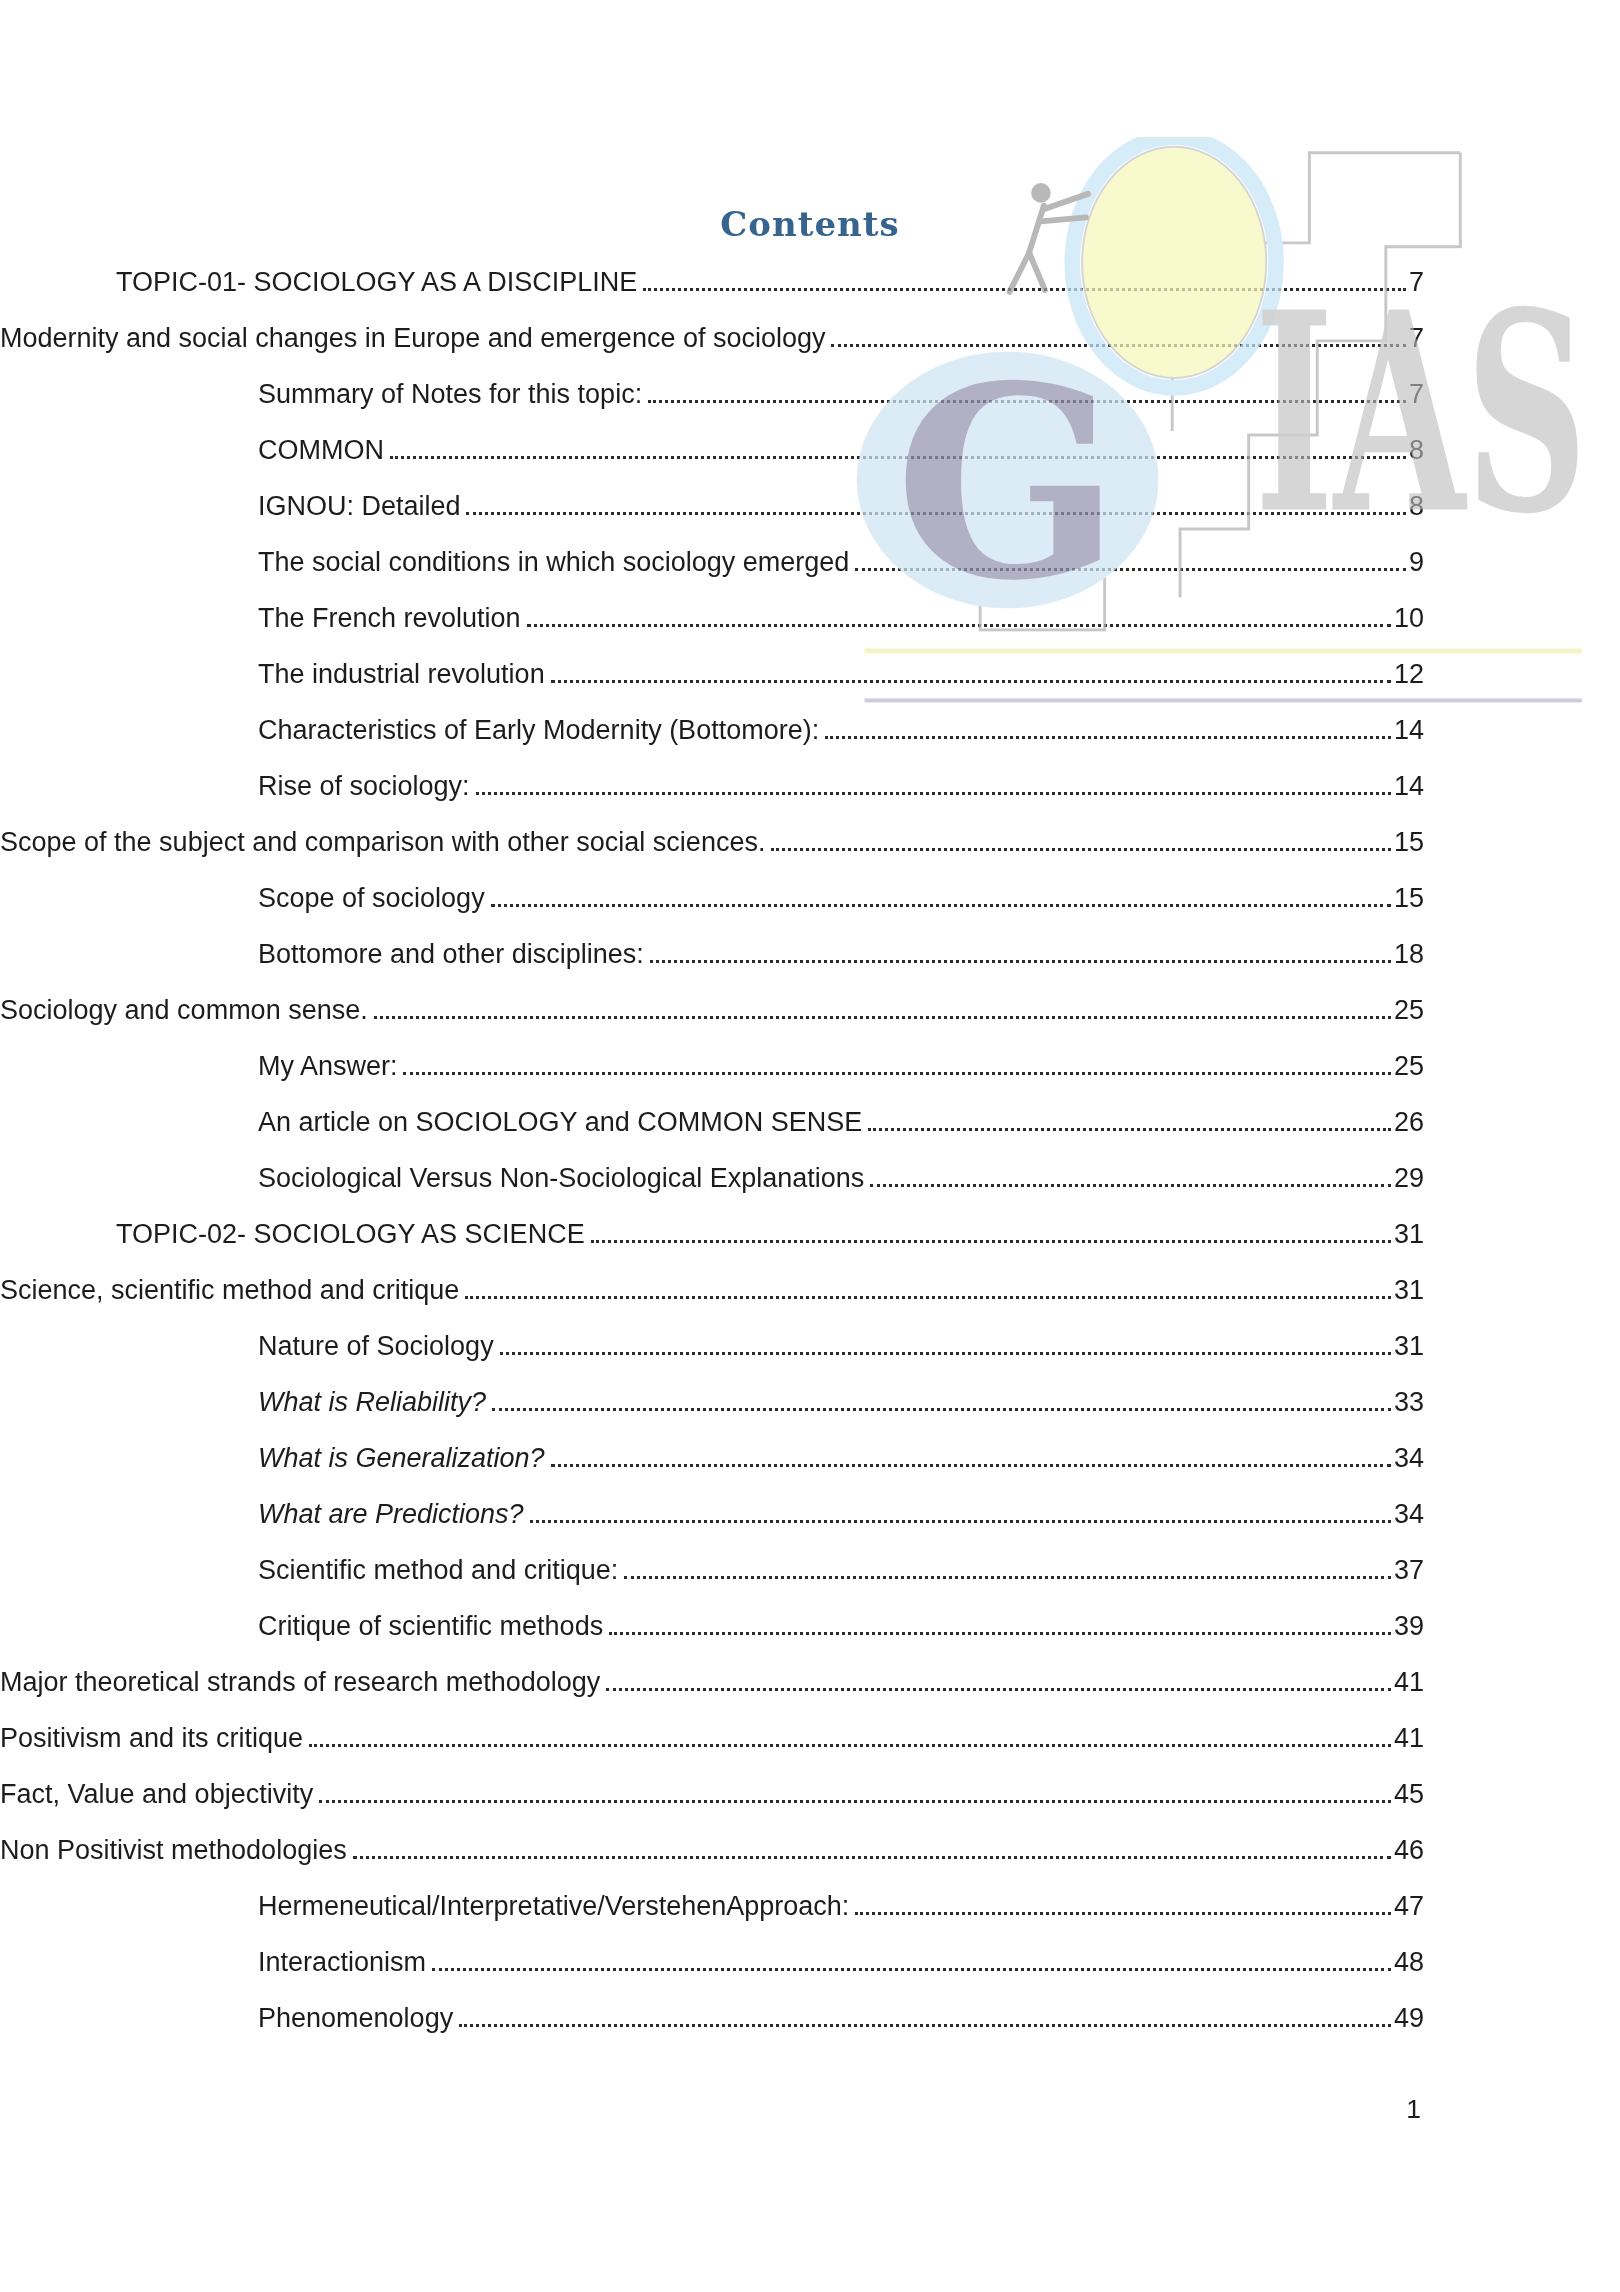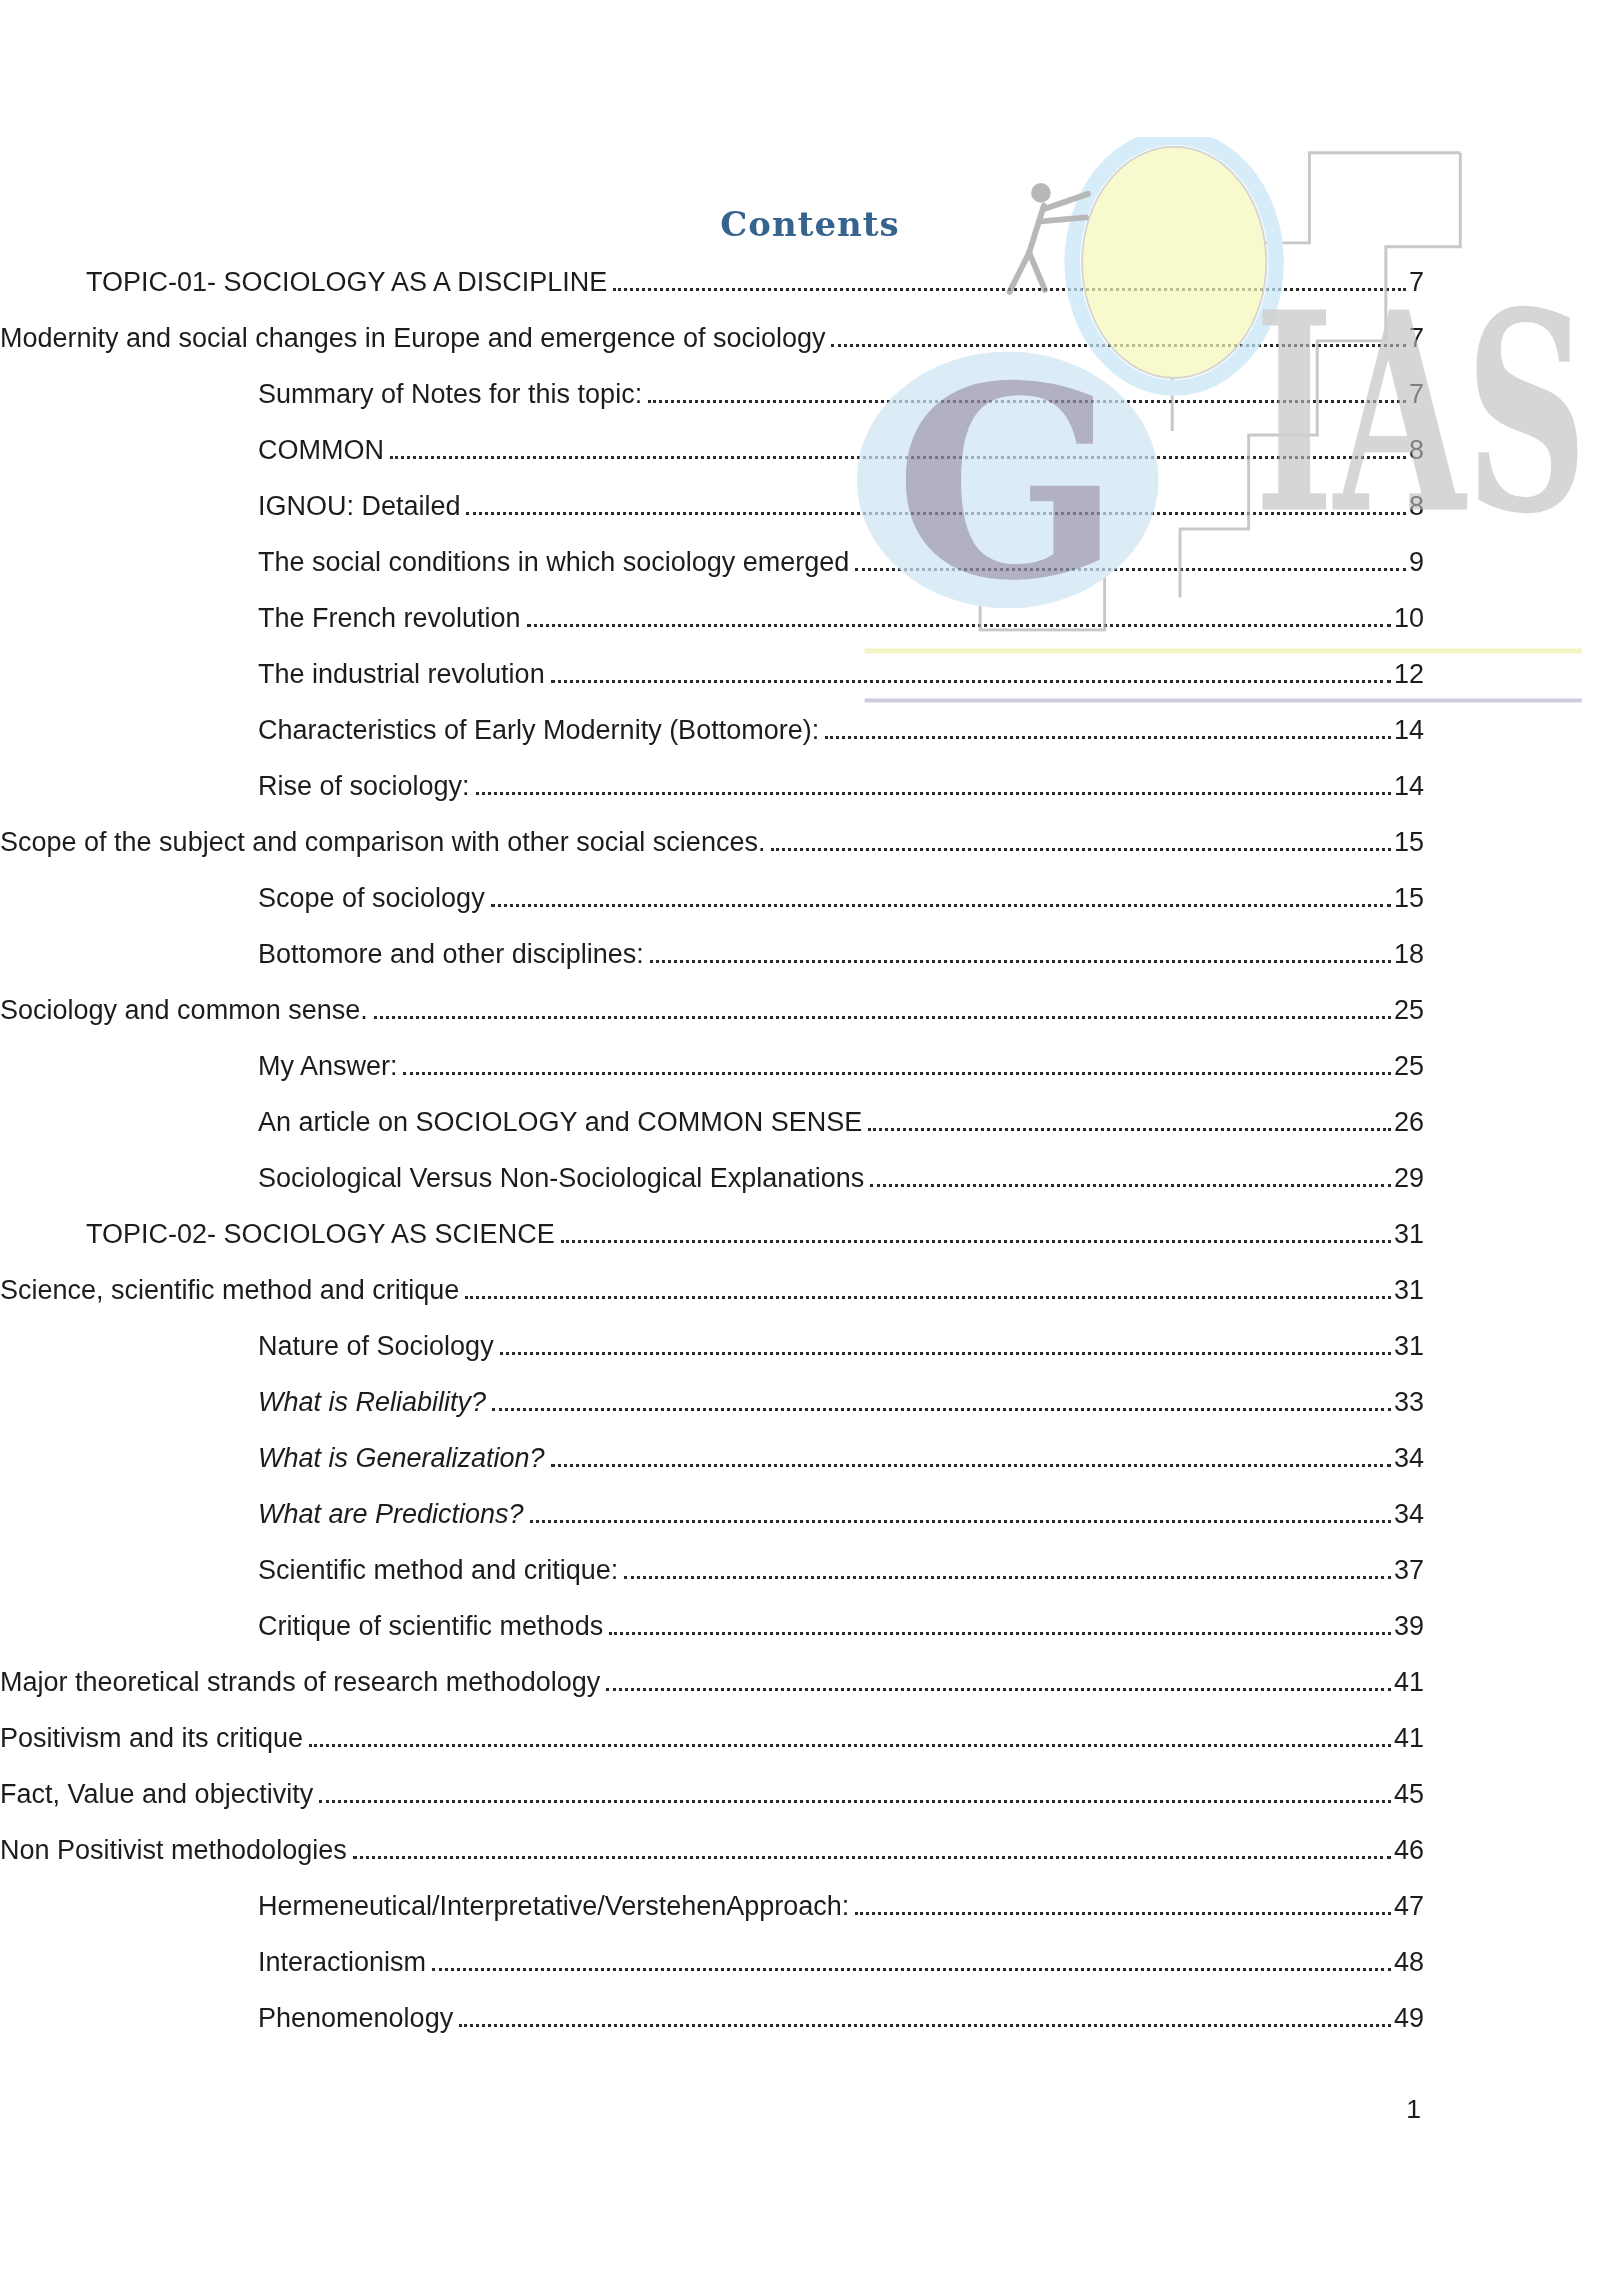--- a/index.html
+++ b/index.html
@@ -25,21 +25,21 @@
   }
   .toc-row{
     height:56px;
     display:flex;
     align-items:flex-end;
     box-sizing:border-box;
     padding-right:196px;
     font-size:27px;
     line-height:1.15;
   }
-  .lvl1{padding-left:86px;}
+  .lvl1{padding-left:116px;}
   .lvl2{}
   .lvl3{padding-left:258px;}
   .toc-label{flex:0 0 auto;white-space:nowrap;}
   .toc-label.it{font-style:italic;text-align:center;}
   .dots{
     flex:1 1 auto;
     min-width:17.6px;
     border-bottom:3.3px dotted #2a2a2a;
     margin:0 2.9px 6.9px 5.9px;
     height:0;

